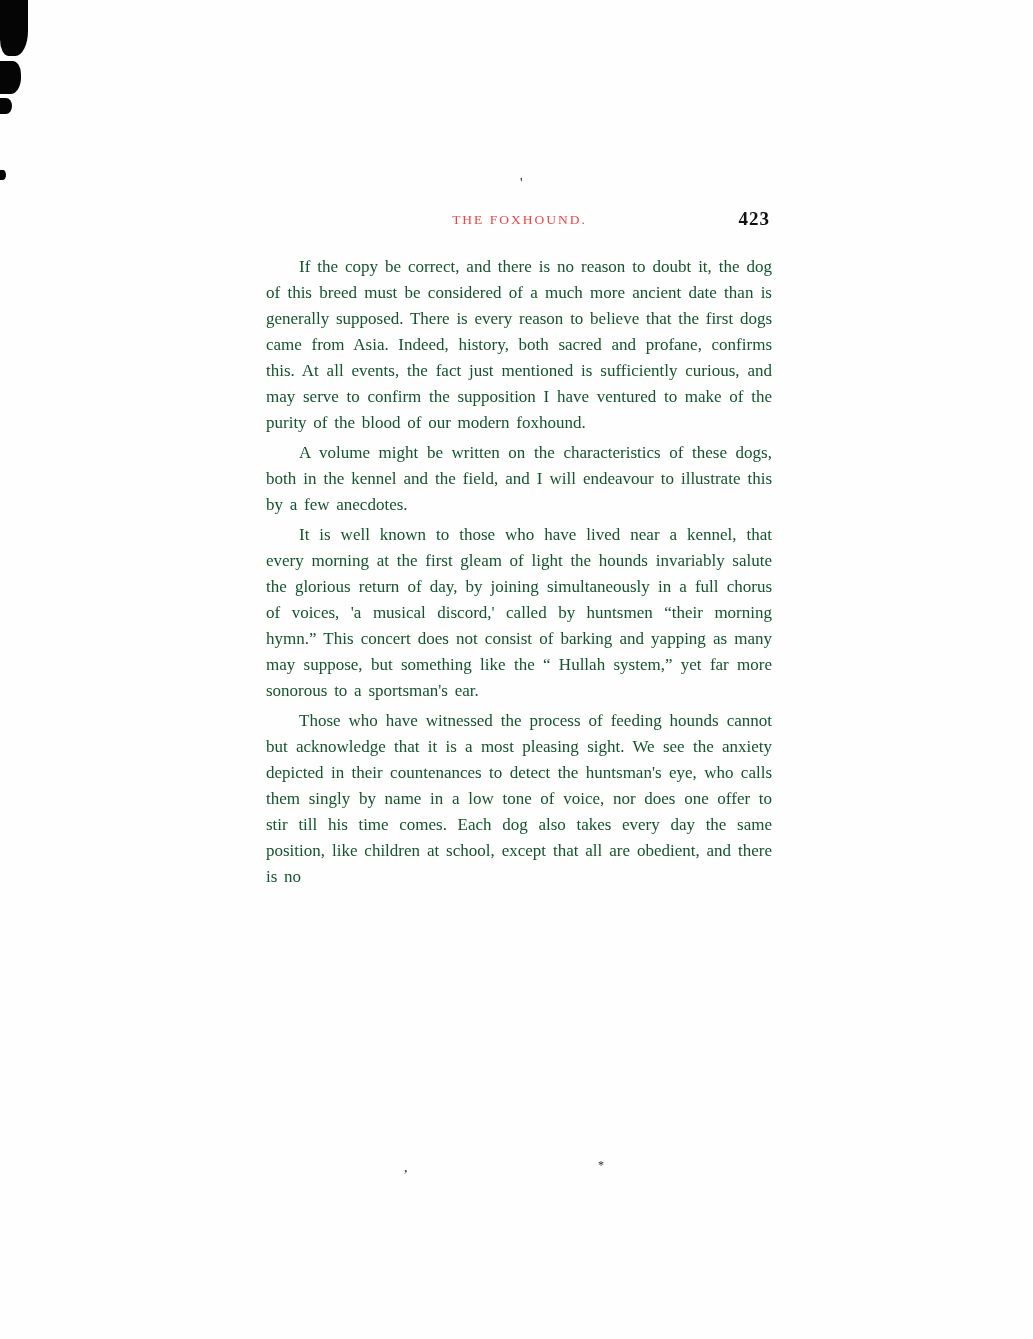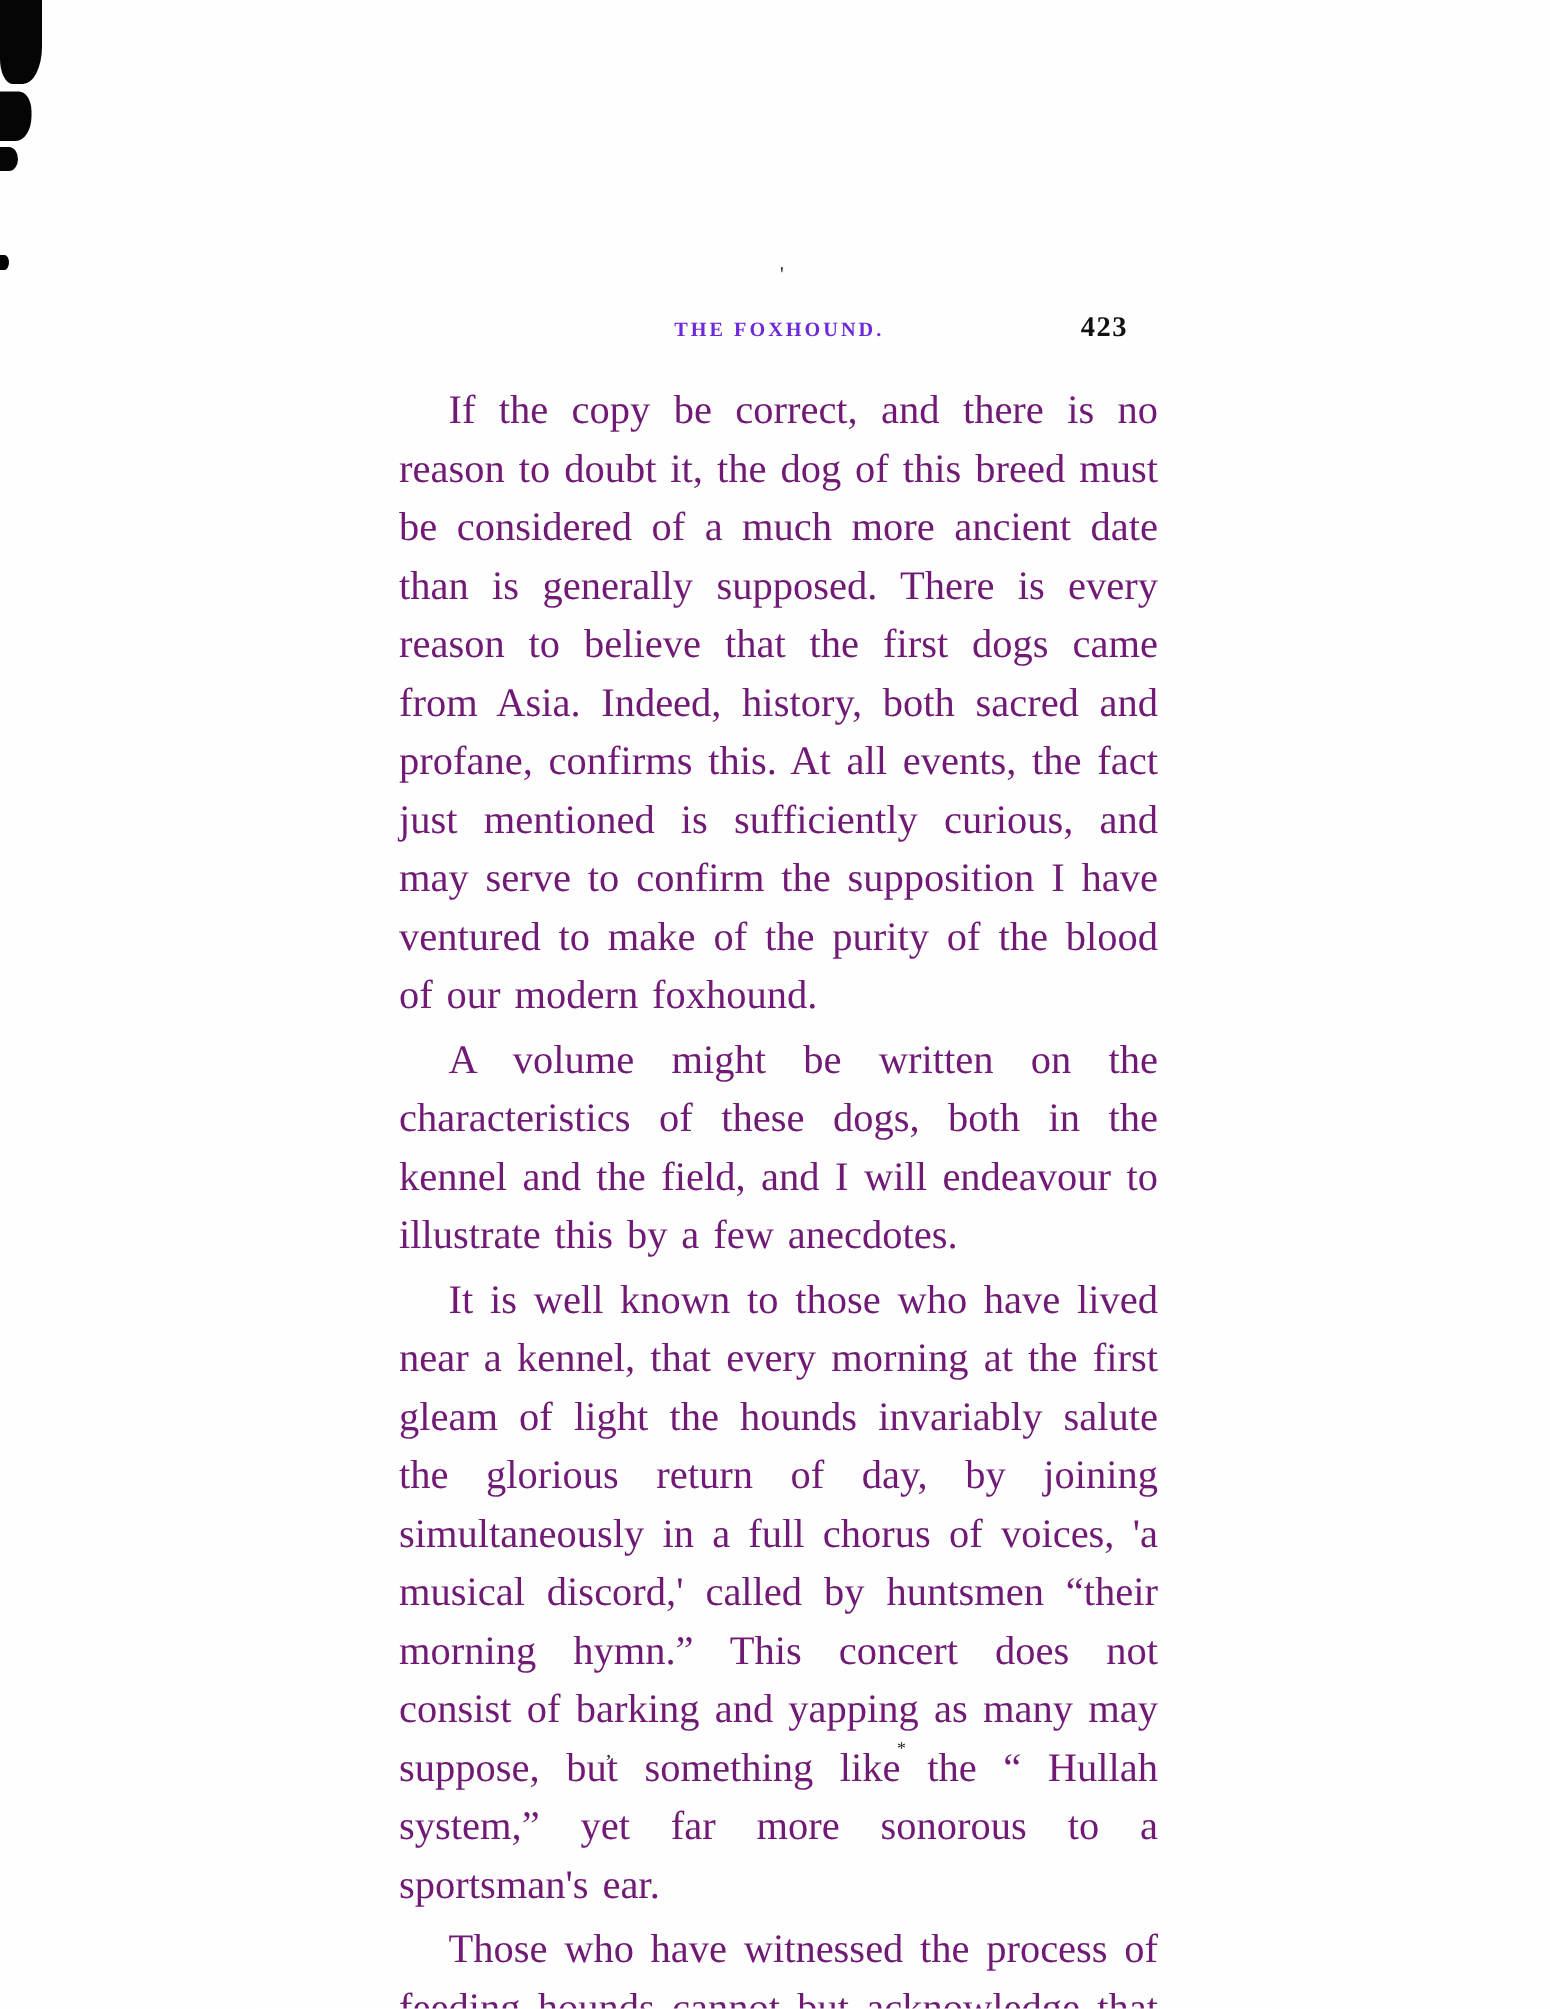--- a/index.html
+++ b/index.html
@@ -36,48 +36,48 @@
     top: 212px;
     width: 505px;
     height: 24px;
   }
   .running-title {
     position: absolute;
     left: 0;
     right: 0;
     text-align: center;
     font-size: 13.5px;
-    font-weight: bold;
+    font-weight: normal;
     letter-spacing: 2px;
-    color: #6d28d9;
+    color: #ef4444;
   }
   .page-number {
     position: absolute;
-    right: 20px;
+    right: 2px;
     top: -4px;
     font-size: 19px;
     font-weight: bold;
     letter-spacing: 1px;
     color: #121110;
   }
 
   .text-block {
     position: absolute;
     left: 266px;
     top: 254px;
     width: 506px;
   }
   .text-block p {
     margin: 0;
     text-align: justify;
     text-indent: 33px;
-    font-size: 27px;
-    line-height: 39px;
+    font-size: 17px;
+    line-height: 26px;
     word-spacing: 2.5px;
-    color: #701a75;
+    color: #14532d;
   }
   .text-block p + p {
     margin-top: 4px;
   }
 
   .speck {
     position: absolute;
     font-size: 14px;
     color: #2a2a2a;
   }

